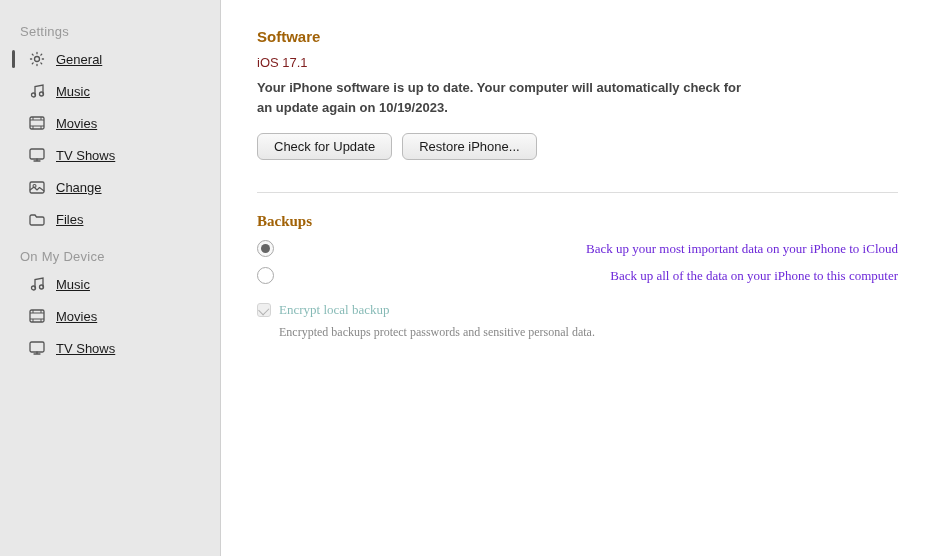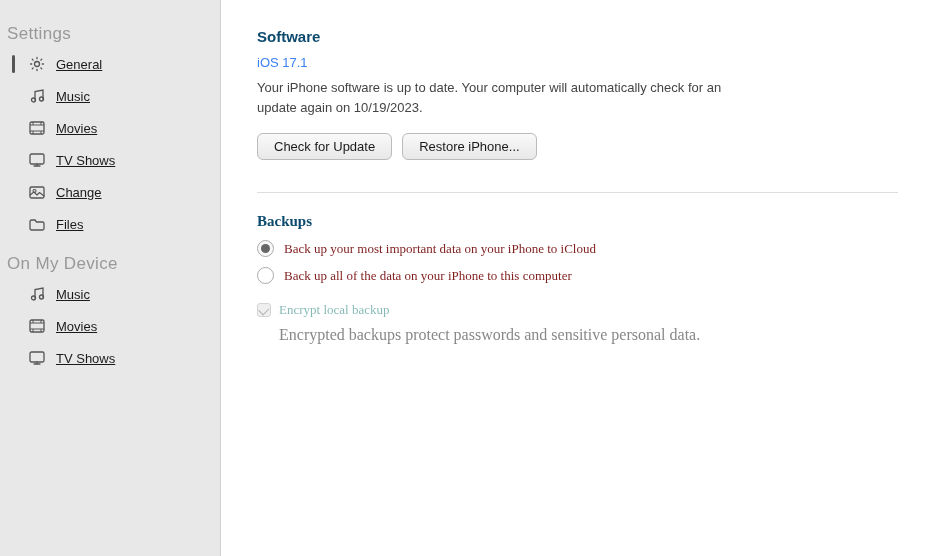--- a/index.html
+++ b/index.html
@@ -19,24 +19,24 @@
       min-width: 220px;
       background: #e8e8e8;
       padding: 16px 0;
       display: flex;
       flex-direction: column;
       gap: 0;
       overflow-y: auto;
     }
 
     .sidebar-section-label {
-      font-size: 17px;
+      font-size: 13px;
       font-weight: 500;
       color: #999;
-      padding: 8px 20px 4px 7px;
+      padding: 8px 20px 4px 20px;
       letter-spacing: 0.02em;
       text-transform: none;
     }
 
     .sidebar-item {
       display: flex;
       align-items: center;
       gap: 10px;
       padding: 7px 18px 7px 22px;
       font-size: 13px;
@@ -86,36 +86,37 @@
       background: #ffffff;
       padding: 28px 36px;
       overflow-y: auto;
       border-left: 1px solid #d0d0d0;
     }
 
     
     .section-title {
       font-size: 15px;
       font-weight: 700;
-      color: #0c4a6e;
+      color: #a16207;
       margin-bottom: 10px;
     }
 
     .software-version {
       font-size: 13px;
-      color: #3b82f6;
+      color: #7f1d1d;
       margin-bottom: 8px;
     }
 
     .software-description {
       font-size: 13px;
       color: #444;
       line-height: 1.5;
       margin-bottom: 16px;
       max-width: 500px;
+      font-weight: bold;
     }
 
     .button-row {
       display: flex;
       gap: 10px;
       margin-bottom: 32px;
     }
 
     .btn {
       padding: 5px 16px;
@@ -147,22 +148,23 @@
       flex-direction: column;
       gap: 10px;
       margin-bottom: 18px;
     }
 
     .radio-item {
       display: flex;
       align-items: center;
       gap: 10px;
       font-size: 13px;
-      color: #7f1d1d;
+      color: #6d28d9;
       cursor: pointer;
+      justify-content: space-between;
     }
 
     .radio-circle {
       width: 17px;
       height: 17px;
       border-radius: 50%;
       border: 1.5px solid #aaa;
       background: #fff;
       display: flex;
       align-items: center;
@@ -210,21 +212,21 @@
       border-bottom: 1.5px solid #666;
       transform: rotate(-45deg) translateY(-1px);
     }
 
     .encrypt-label {
       font-size: 13px;
       color: #0f766e;
     }
 
     .encrypt-description {
-      font-size: 16px;
+      font-size: 12px;
       color: #888;
       margin-left: 22px;
       margin-bottom: 4px;
       line-height: 1.4;
     }
 
     .sidebar-spacer {
       height: 6px;
     }
   </style>

